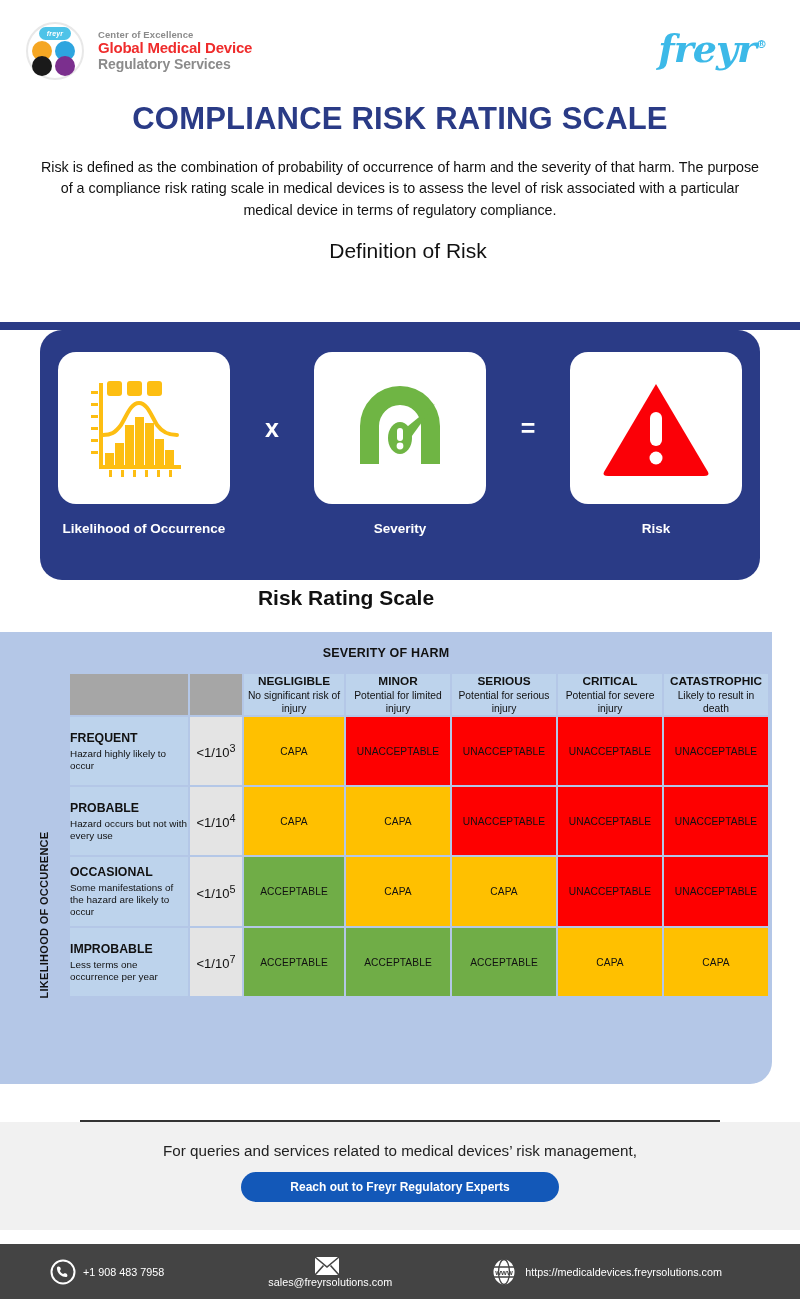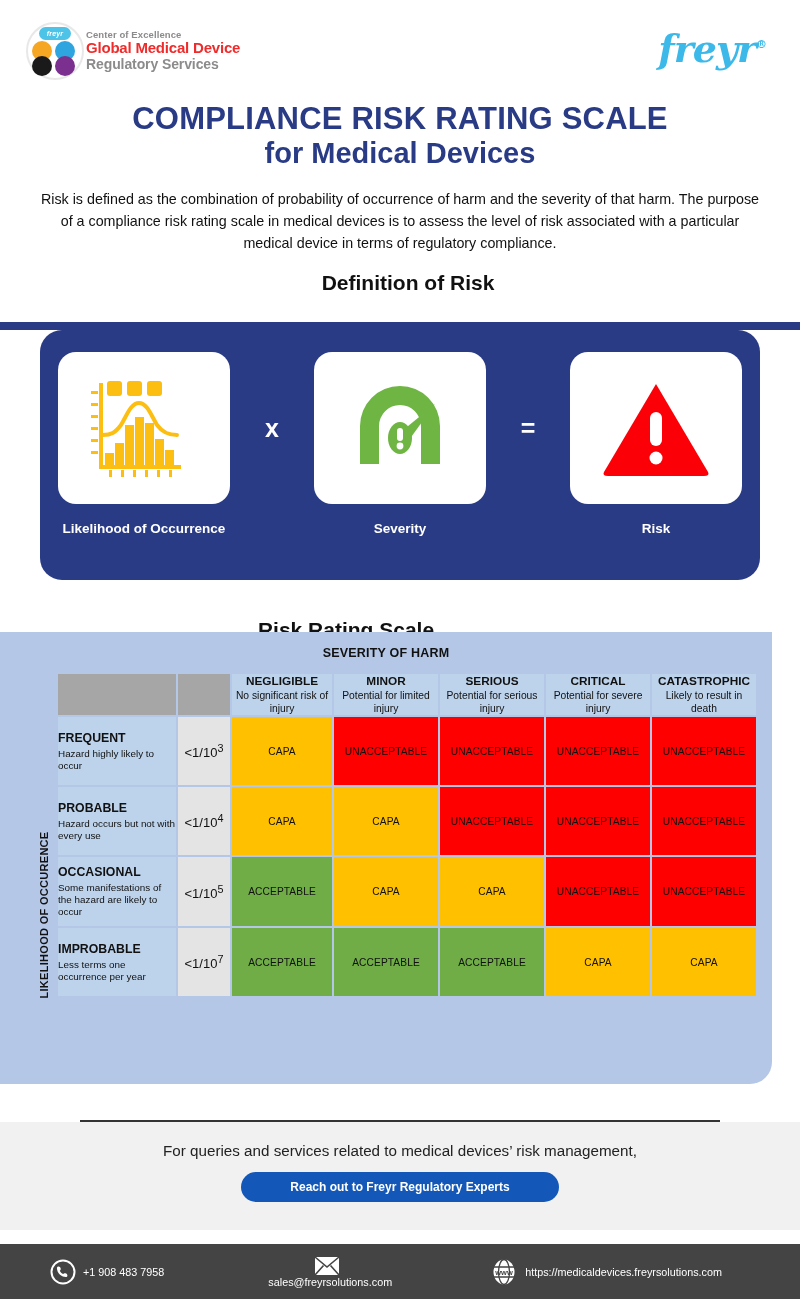--- a/index.html
+++ b/index.html
@@ -17,61 +17,61 @@
     position:relative;flex:0 0 auto;background:#fff;}
   .coe-pill{position:absolute;left:11px;top:3px;width:32px;height:13px;border-radius:7px;
     background:#4ec3e8;color:#fff;font-size:7px;font-style:italic;font-weight:bold;
     display:flex;align-items:center;justify-content:center;letter-spacing:.2px;}
   .coe-dot{position:absolute;width:20px;height:20px;border-radius:50%;
      display:flex;align-items:center;justify-content:center;color:#fff;font-size:9px;}
   .d1{left:4px;top:17px;background:#f5a623;}
   .d2{left:27px;top:17px;background:#2ea5df;}
   .d3{left:4px;top:32px;background:#1a1a1a;}
   .d4{left:27px;top:32px;background:#7b2f8e;}
-  .coe-text{margin-left:2px;line-height:1.08;}
+  .coe-text{margin-left:14px;line-height:1.08;}
   .coe-l1{font-size:9.5px;color:#8b8b8b;font-weight:bold;letter-spacing:.1px;}
   .coe-l2{font-size:15px;color:#ef2b2b;font-weight:bold;letter-spacing:-.2px;}
   .coe-l3{font-size:14px;color:#8b8b8b;font-weight:bold;letter-spacing:-.1px;}
   .freyr-logo{position:absolute;right:34px;top:26px;font-size:38px;font-style:italic;
      font-weight:bold;color:#3cb9e8;font-family:"DejaVu Serif", serif;letter-spacing:-1px;}
   .freyr-logo sup{font-size:11px;font-style:normal;vertical-align:super;}
 
   
   .title-block{text-align:center;margin-top:6px;}
   .title-l1{font-size:31px;font-weight:bold;color:#2a3b86;letter-spacing:.2px;line-height:1.12;}
   .title-l2{font-size:29px;font-weight:bold;color:#2a3b86;line-height:1.12;}
   .intro{margin:20px auto 0;width:720px;text-align:center;font-size:14.3px;
      color:#111;line-height:1.52;}
-  .sec-title{text-align:center;font-size:21px;font-weight:bold;color:#111;margin-top:17px;padding-left:16px;}
+  .sec-title{text-align:center;font-size:21px;font-weight:normal;color:#111;margin-top:17px;padding-left:16px;}
 
   
   .navy-bar{position:absolute;left:0;top:322px;width:800px;height:8px;background:#2a3b86;}
   .navy-panel{position:absolute;left:40px;top:330px;width:720px;height:250px;
      background:#2a3b86;border-radius:22px;}
   .eq-row{display:flex;align-items:flex-start;justify-content:center;padding-top:22px;}
   .eq-item{width:172px;text-align:center;}
   .eq-card{width:172px;height:152px;background:#fff;border-radius:18px;margin:0 auto;
      display:flex;align-items:center;justify-content:center;}
   .eq-label{color:#fff;font-size:13.5px;font-weight:bold;margin-top:17px;}
   .eq-op{color:#fff;font-size:25px;font-weight:bold;width:84px;text-align:center;
      line-height:152px;}
 
   
-  .scale-title{position:absolute;left:0;top:618px;width:692px;text-align:center;
+  .scale-title{position:absolute;left:0;top:586px;width:692px;text-align:center;
      font-size:21px;font-weight:bold;color:#111;}
   .matrix-panel{position:absolute;left:0;top:632px;width:772px;height:452px;
      background:#b4c7e7;border-radius:0 0 22px 0;}
   .matrix-panel::after{content:"";position:absolute;left:0;bottom:0;width:28px;height:28px;}
   .soh{text-align:center;font-size:12.5px;font-weight:bold;color:#111;padding-top:14px;
      letter-spacing:.2px;}
   .vaxis{position:absolute;left:33px;top:745px;width:20px;height:340px;
      display:flex;align-items:center;justify-content:center;}
   .vaxis span{transform:rotate(-90deg);white-space:nowrap;font-size:11px;font-weight:bold;
      color:#111;letter-spacing:.3px;}
-  table.matrix{position:absolute;left:56px;top:672px;width:688px;border-collapse:separate;
+  table.matrix{position:absolute;left:68px;top:672px;width:688px;border-collapse:separate;
      border-spacing:2px;table-layout:fixed;}
   table.matrix td{vertical-align:middle;padding:0;}
   .c-blank{background:#a6a6a6;}
   .c-head{background:#bdd3ec;text-align:center;padding:6px 3px 9px;}
   .c-head .h-t{font-size:11.8px;font-weight:bold;color:#111;line-height:1.2;}
   .c-head .h-s{font-size:10.3px;color:#111;line-height:1.22;margin-top:2px;}
   .c-rowlab{background:#bdd3ec;padding:6px 6px 8px 7px;}
   .c-rowlab .r-t{font-size:12.3px;font-weight:bold;color:#111;line-height:1.2;}
   .c-rowlab .r-s{font-size:9.9px;color:#111;line-height:1.22;margin-top:2px;}
   .c-prob{background:#e4e4e4;text-align:center;font-size:13px;color:#111;
@@ -114,21 +114,20 @@
       <div class="coe-l1">Center of Excellence</div>
       <div class="coe-l2">Global Medical Device</div>
       <div class="coe-l3">Regulatory Services</div>
     </div>
   </div>
   <div class="freyr-logo"><span>freyr</span><sup>®</sup></div>
 </div>
 
 <div class="title-block">
   <div class="title-l1">COMPLIANCE RISK RATING SCALE</div>
-  <div class="title-l2">for Medical Devices</div>
 </div>
 <div class="intro">Risk is defined as the combination of probability of occurrence of harm and the severity of that harm. The purpose of a compliance risk rating scale in medical devices is to assess the level of risk associated with a particular medical device in terms of regulatory compliance.</div>
 <div class="sec-title">Definition of Risk</div>
 
 <div class="navy-bar"></div>
 <div class="navy-panel">
   <div class="eq-row">
 
     <div class="eq-item">
       <div class="eq-card">

